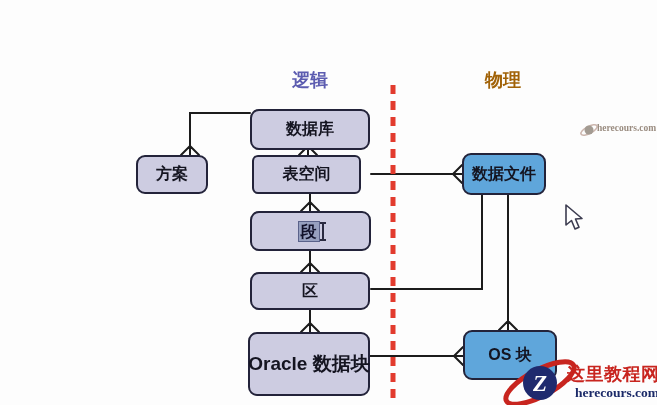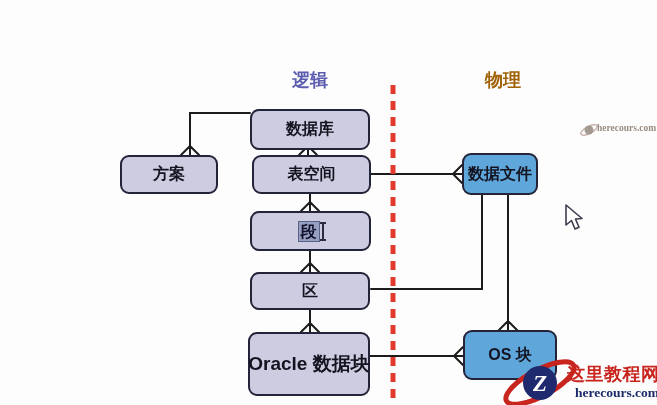--- a/index.html
+++ b/index.html
@@ -13,26 +13,26 @@
   .col-logical{left:310px;top:68px;color:#5c5cb0;}
   .col-physical{left:503px;top:68px;color:#a16207;}
 
   .node{position:absolute;display:flex;align-items:center;justify-content:center;
         border:2px solid #23233a;border-radius:9px;font-size:16px;font-weight:700;
         color:#141420;box-sizing:border-box;white-space:nowrap;}
   .lav{background:#cdccе1;background:#cdcce1;}
   .blu{background:#5fa6db;}
 
   .n-database {left:250px;top:95px;width:120px;height:41px;margin-top:14px;}
-  .n-schema   {left:120px;top:155px;width:98px;height:39px;font-family:Liberation Mono, monospace;}
-  .n-tablespace{left:252px;top:155px;width:119px;height:39px;}
+  .n-schema   {left:136px;top:155px;width:72px;height:39px;font-family:Liberation Mono, monospace;}
+  .n-tablespace{left:252px;top:155px;width:109px;height:39px;border-radius:6px;}
   .n-segment  {left:250px;top:211px;width:121px;height:40px;}
   .n-extent   {left:250px;top:272px;width:120px;height:38px;}
   .n-oracle   {left:248px;top:332px;width:122px;height:64px;font-size:19px;}
-  .n-datafile {left:462px;top:153px;width:76px;height:42px;}
+  .n-datafile {left:462px;top:153px;width:84px;height:42px;}
   .n-osblock  {left:463px;top:330px;width:94px;height:50px;text-align:right;}
 
   .sel{background:#97a0c0;border:1px solid #5a628a;color:#10102a;padding:0 2px;line-height:19px;}
   .caret{display:inline-block;position:relative;width:2px;height:17px;background:#2a2a40;margin-left:2px;vertical-align:middle;}
   .caret::before,.caret::after{content:"";position:absolute;left:-2px;width:6px;height:2px;background:#2a2a40;}
   .caret::before{top:-1px;} .caret::after{bottom:-1px;}
 
   svg{position:absolute;left:0;top:0;pointer-events:none;}
 
   .wm-cn{position:absolute;left:567px;top:362px;font-size:18px;font-weight:700;color:#c8251f;

